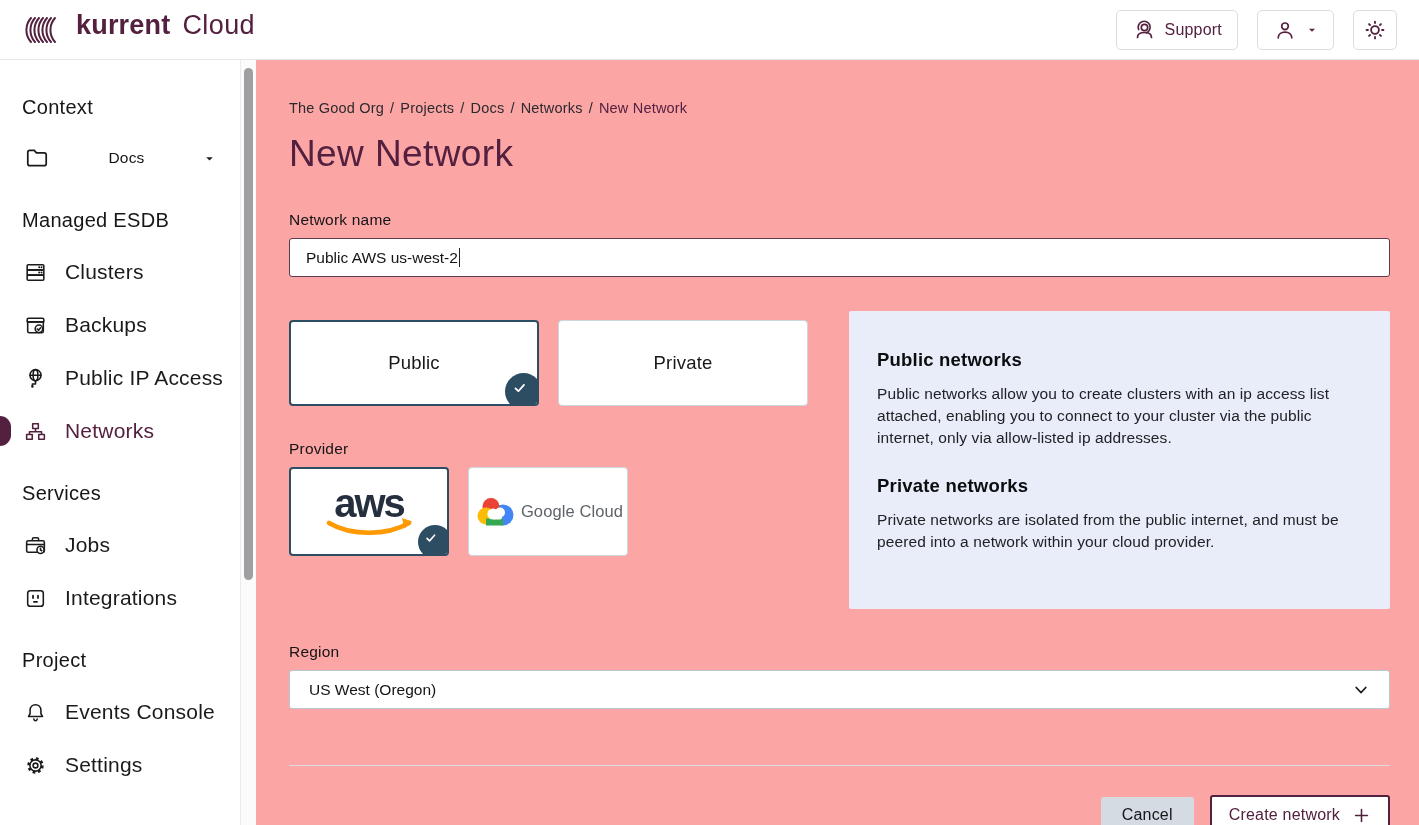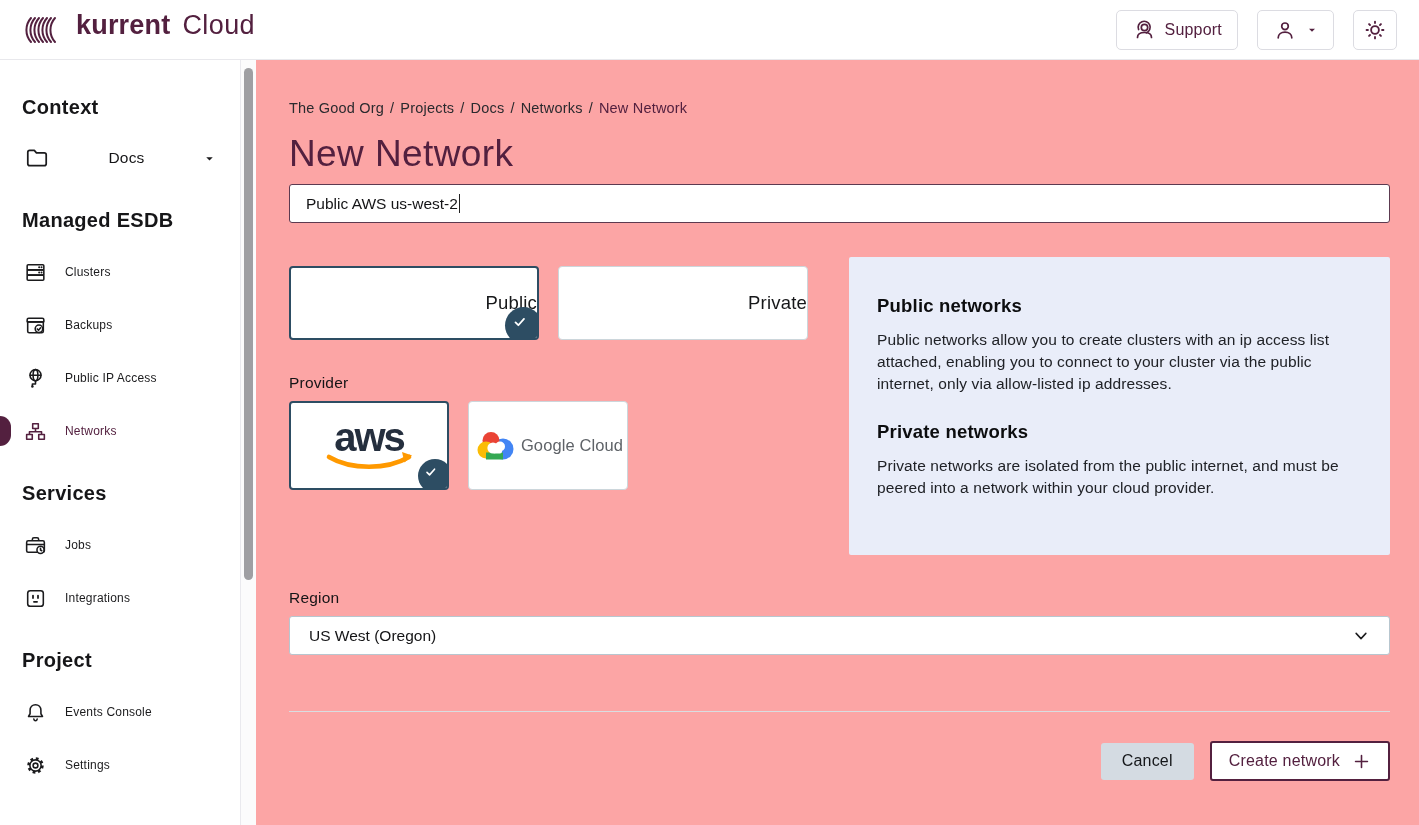--- a/index.html
+++ b/index.html
@@ -12,26 +12,26 @@
   .logo-primary { font-size:27px; font-weight:700; color:#53203f; letter-spacing:.2px; }
   .logo-secondary { font-size:27px; font-weight:300; color:#53203f; letter-spacing:.4px; }
   .header-actions { display:flex; align-items:center; gap:19px; }
   .hbtn { display:flex; align-items:center; gap:9px; height:40px; border:1px solid #dcdce2; border-radius:5px; background:#fff; color:#53203f; font-size:16px; letter-spacing:.2px; padding:0 15px; cursor:pointer; }
   .hbtn.square { width:44px; justify-content:center; padding:0; }
 
   
   .sidebar { position:fixed; top:60px; left:0; bottom:0; width:256px; background:#fff; padding:0 28px 0 22px; }
   .sb-track { position:absolute; top:0; right:0; bottom:0; width:16px; background:#fbfbfc; border-left:1px solid #e9e9ee; }
   .sb-thumb { position:absolute; top:8px; right:3px; width:9px; height:512px; border-radius:5px; background:#9f9fa3; }
-  .sb-heading { font-size:20px; color:#161618; font-weight:700; letter-spacing:.3px; margin:38px 0 22px 0; }
+  .sb-heading { font-size:20px; color:#161618; font-weight:400; letter-spacing:.3px; margin:38px 0 22px 0; }
   .sb-heading.first { margin-top:36px; }
   .context-row { display:flex; align-items:center; justify-content:space-between; width:192px; margin:26px 0 8px 2px; cursor:pointer; }
   .context-label { font-size:15.5px; font-weight:500; color:#141416; letter-spacing:.2px; }
   .nav-item { position:relative; display:flex; align-items:center; gap:17px; margin:27px 0; cursor:pointer; color:#1b1b1d; }
-  .nav-item .nv-label { font-size:12px; letter-spacing:.2px; }
+  .nav-item .nv-label { font-size:21px; letter-spacing:.2px; }
   .nav-item.active { color:#53203f; }
   .nav-item.active .nv-label { color:#53203f; }
   .nav-item.active::before { content:""; position:absolute; left:-22px; top:50%; transform:translateY(-50%); width:11px; height:30px; background:#53203f; border-radius:0 15px 15px 0; }
   .nav-icon { width:26px; height:26px; flex:0 0 26px; display:flex; align-items:center; justify-content:center; }
 
   
   .main { position:fixed; top:60px; left:256px; right:0; bottom:0; background:#fca5a5; padding:40px 29px 0 33px; overflow:hidden; }
   .breadcrumb { font-size:14.5px; color:#2a2a2e; letter-spacing:.2px; }
   .breadcrumb .bc-link { cursor:pointer; }
   .breadcrumb .bc-sep { margin:0 6px; color:#2a2a2e; }
@@ -41,21 +41,21 @@
   .field-label { font-size:15.5px; color:#141416; letter-spacing:.2px; }
   .mt-form { margin-top:36px; }
   .input-box { margin-top:9px; height:39px; width:1101px; border:1px solid #5c3a50; border-radius:3px; display:flex; align-items:center; padding:0 16px; font-size:15.5px; color:#141416; background:#fff; cursor:text; }
   .caret { display:inline-block; width:1.5px; height:19px; background:#222; margin-left:1px; }
 
   .form-row { display:flex; justify-content:space-between; align-items:flex-start; margin-top:34px; width:1101px; }
   .col-left { width:519px; }
 
   .card-row { display:flex; gap:19px; margin-top:9px; }
   .opt-card { position:relative; overflow:hidden; background:#fff; border:1px solid #ccd6db; border-radius:4px; display:flex; align-items:center; justify-content:center; cursor:pointer; }
-  .opt-card.type { width:250px; height:74px; font-size:18.5px; color:#17181a; letter-spacing:.2px;justify-content:flex-end; }
+  .opt-card.type { width:250px; height:86px; font-size:18.5px; color:#17181a; letter-spacing:.2px; }
   .opt-card.provider { width:160px; height:89px; }
   .opt-card.selected { border:2px solid #2d4d63; }
   .check-badge { position:absolute; right:-5px; bottom:-6px; width:37px; height:37px; border-radius:50%; background:#2d4d63; display:flex; align-items:center; justify-content:center; }
   .check-badge.sm { width:34px; height:34px; right:-5px; bottom:-5px; }
 
   .aws-logo { display:flex; flex-direction:column; align-items:center; }
   .azure-logo { display:flex; align-items:center; gap:9px; }
   .azure-text { font-size:27px; font-weight:400; color:#2b7de9; letter-spacing:.2px; }
   .gcp-logo { display:flex; flex-direction:row; align-items:center; gap:2px; }
   .gcp-text { font-size:16.5px; color:#5f6368; letter-spacing:.1px; }
@@ -250,20 +250,21 @@
   </div>
 </div>
 
 <div class="main">
   <div class="breadcrumb">
     <span class="bc-link">The Good Org</span><span class="bc-sep">/</span><span class="bc-link">Projects</span><span class="bc-sep">/</span><span class="bc-link">Docs</span><span class="bc-sep">/</span><span class="bc-link">Networks</span><span class="bc-sep">/</span><span class="bc-current">New Network</span>
   </div>
 
   <h1 class="page-title">New Network</h1>
 
+  <div class="field-label mt-form">Network name</div>
   <div class="input-box">
     <span>Public AWS us-west-2</span>
       <span class="caret"></span>
   </div>
 
   <div class="form-row">
     <div class="col-left">
       <div class="card-row">
         <div class="opt-card type selected">
           <span>Public</span>

